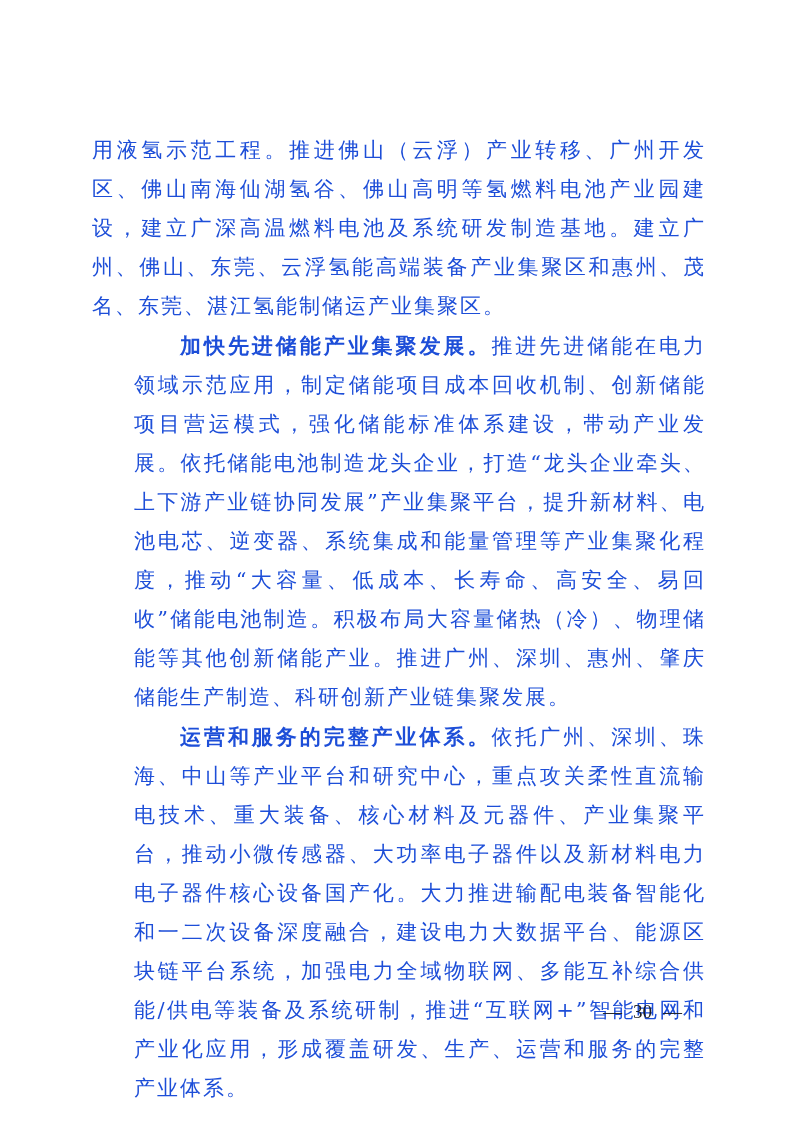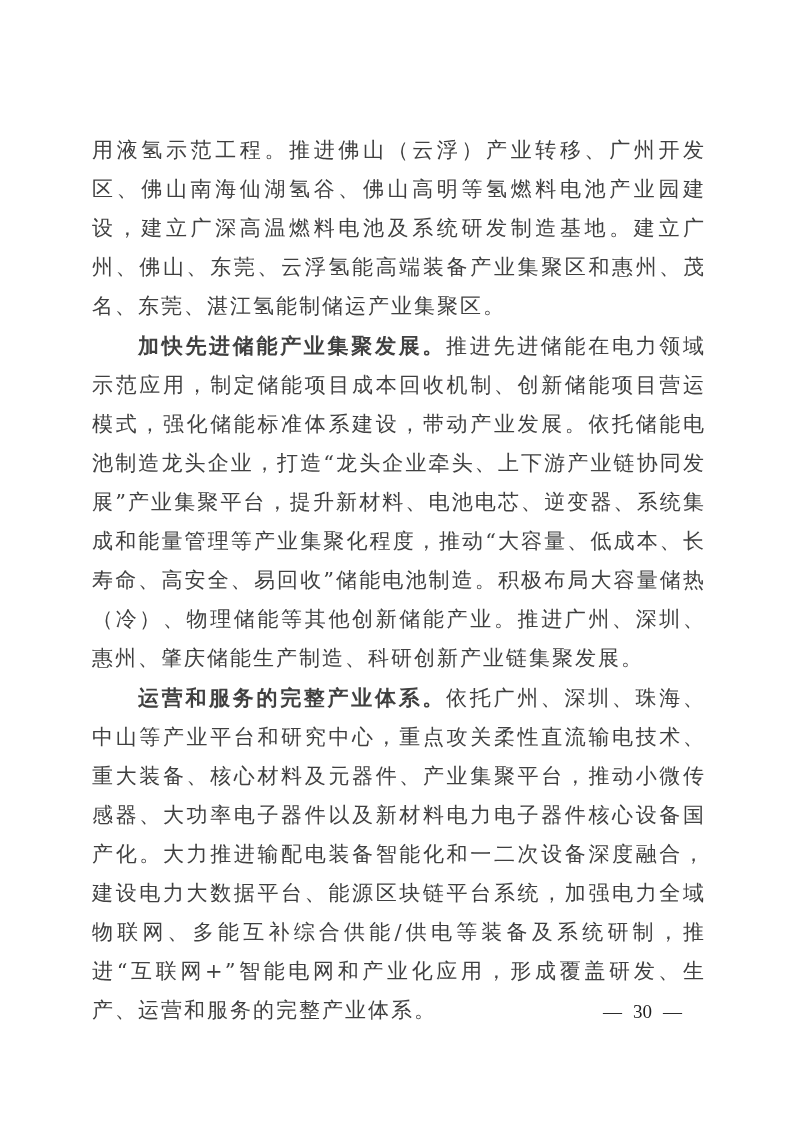--- a/index.html
+++ b/index.html
@@ -16,30 +16,31 @@
   }
   .body-text {
     position: absolute;
     left: 92px;
     top: 130px;
     width: 614px;
     font-family: "DejaVu Serif", "Liberation Serif", serif;
     font-size: 21px;
     line-height: 39px;
     letter-spacing: 2px;
-    color: #404040;
+    color: #1d4ed8;
     text-align: justify;
     text-justify: inter-character;
   }
   .para {
     margin: 0;
     padding: 0;
   }
   .para.indent {
     text-indent: 46px;
+    margin-left: 42px;
   }
   .lead {
     font-weight: bold;
   }
   .footer {
     position: absolute;
     top: 1001px;
     right: 112px;
     display: flex;
     align-items: center;

